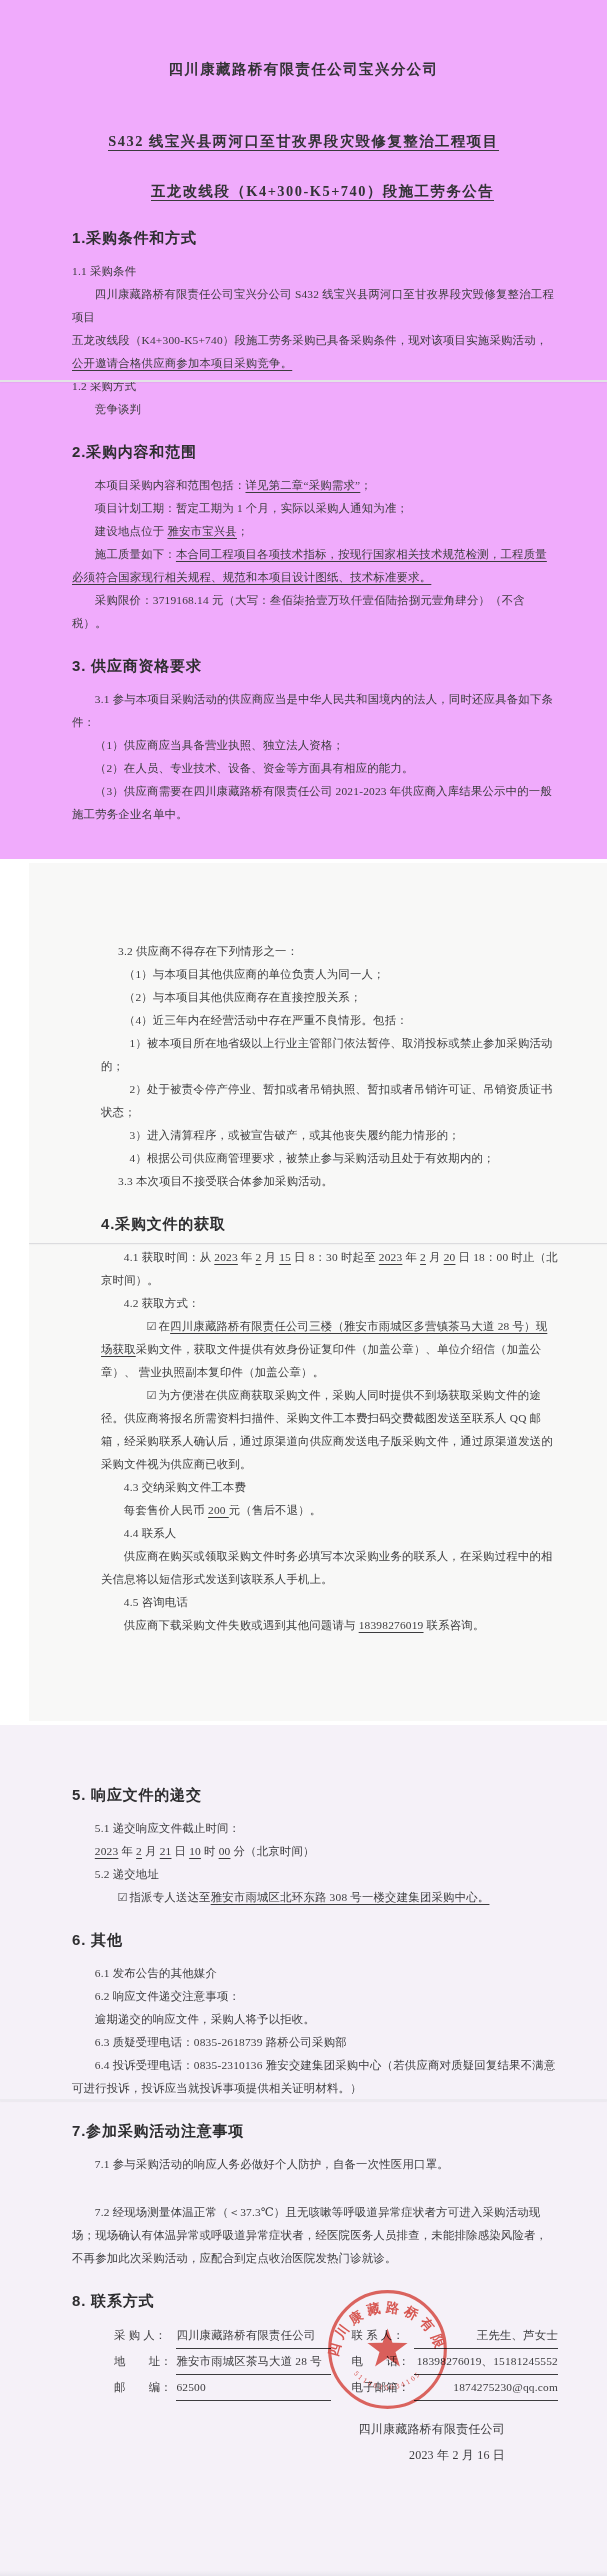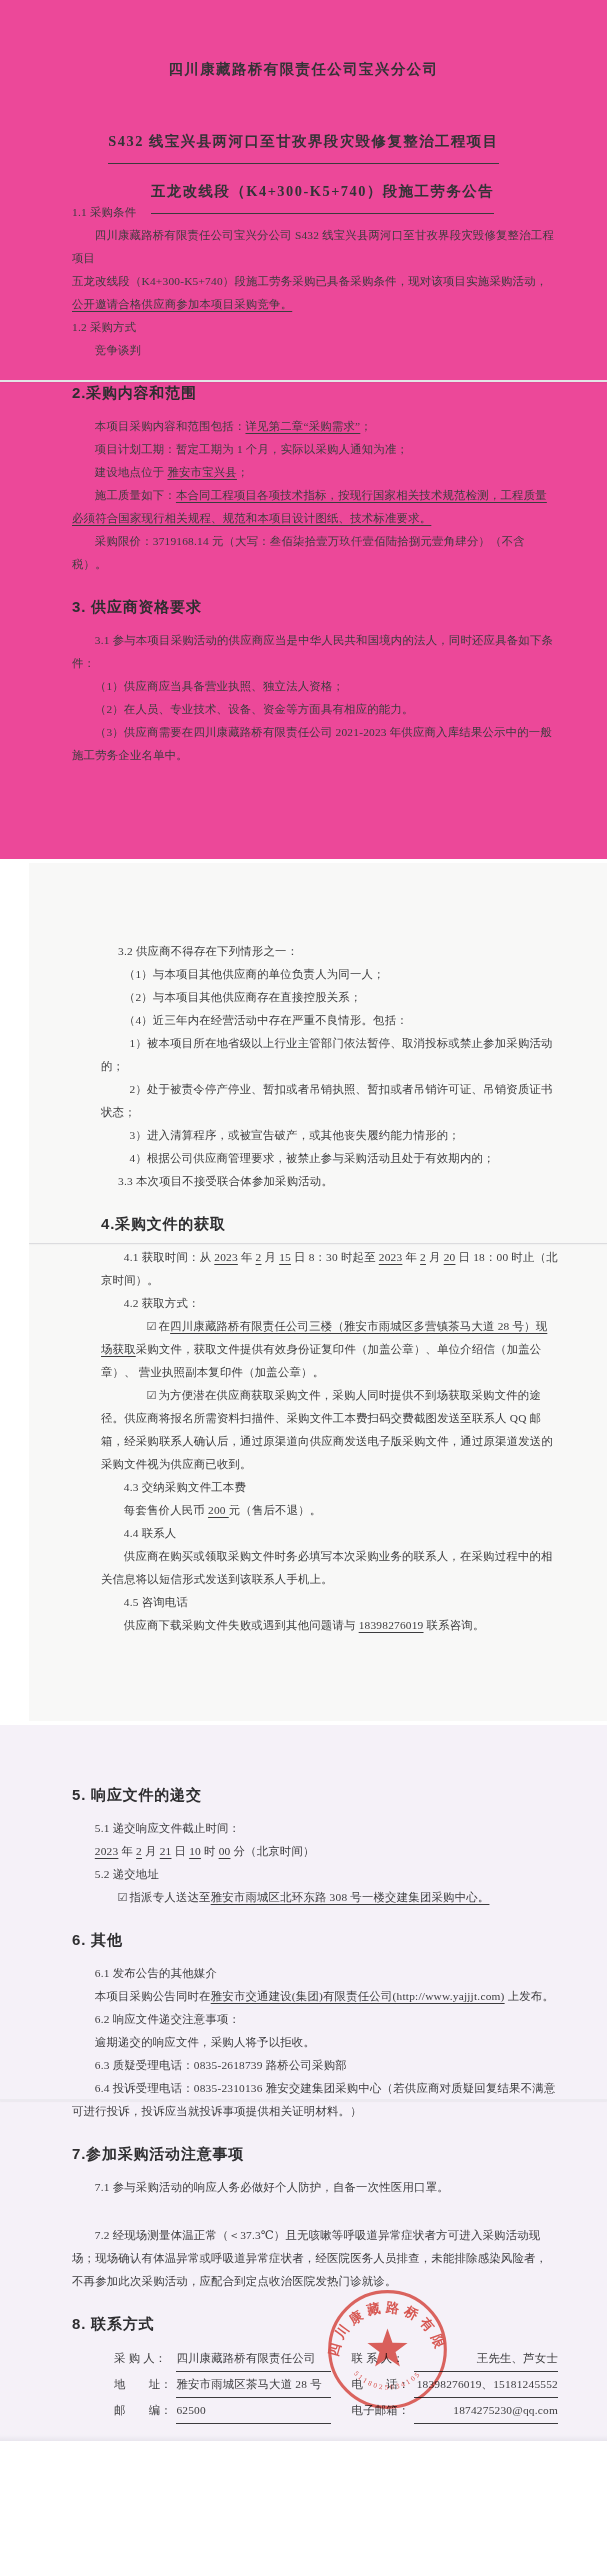--- a/index.html
+++ b/index.html
@@ -1,42 +1,42 @@
 <!DOCTYPE html>
 <html style="font-size:12px"><head>
 <meta charset="utf-8">
 <style>
   html,body{margin:0;padding:0;background:#ffffff;}
   body{width:607px;}
   .doc{width:607px;}
   .page{
-    position:relative;overflow:hidden;background:#ec4899;color:#3c3c3e;
+    position:relative;overflow:hidden;background:#f0abfc;color:#3c3c3e;
     font-family:"Liberation Serif","DejaVu Serif",serif;
     font-size:11.4px;line-height:23px;letter-spacing:0.2px;
   }
   .page-1{height:859px;margin-bottom:3.8px;}
   .page-2{height:858px;margin-bottom:4.6px;background:#f8f8f7;margin-left:29px;}
-  .page-3{height:716px;background:#f5f1f8;}
+  .page-3{height:851px;background:#f5f1f8;}
   .inner{padding:0 49px 0 72px;}
   p{margin:0;}
   .sec{
     font-family:"Liberation Sans","DejaVu Sans",sans-serif;
     font-size:15px;font-weight:bold;color:#2e2e30;
     margin:20px 0 12px;letter-spacing:0.8px;line-height:21px;
   }
   .bold{font-weight:normal;}
   .ind{text-indent:2em;}
   .ind15{text-indent:1.5em;}
   .ind25{text-indent:2.5em;}
   .u{text-decoration:underline;text-underline-offset:3px;}
   .titles{text-align:center;padding-top:59px;}
   .title{font-size:14.4px;font-weight:bold;color:#333336;letter-spacing:1.5px;line-height:20px;}
   .title-2{margin-top:52px;}
   .title-3{margin-top:30px;margin-left:38px;}
-  .tu{border-bottom:1.1px solid #3a3a3c;padding-bottom:14px;}
+  .tu{border-bottom:1.1px solid #3a3a3c;padding-bottom:1px;}
   .seam{position:absolute;left:0;width:100%;height:1.5px;background:#e3e3e6;box-shadow:0 0.8px 1.5px rgba(0,0,0,.05);}
   .seam-1{top:380px;}
   .seam-2{top:380px;background:#dcdcdf;}
   .seam-3{top:374px;background:#eceaf0;}
   .chk{display:inline-block;font-family:"DejaVu Sans",sans-serif;margin-right:1.5px;}
   .contact{margin-left:42px;margin-top:2px;}
   .crow{display:flex;line-height:25px;}
   .cl-label{width:70px;white-space:pre;}
   .cl-value{width:173px;border-bottom:0.8px solid #3c3c3e;margin-right:21px;}
   .cr-label{width:70px;white-space:pre;font-family:Liberation Serif, serif;}
@@ -58,20 +58,21 @@
 <div class="doc">
 
   <section class="page page-1">
     <div class="seam seam-1"></div>
     <div class="titles">
       <p class="title">四川康藏路桥有限责任公司宝兴分公司</p>
       <p class="title title-2"><span class="tu">S432 线宝兴县两河口至甘孜界段灾毁修复整治工程项目</span></p>
       <p class="title title-3"><span class="tu">五龙改线段（K4+300-K5+740）段施工劳务公告</span></p>
     </div>
     <div class="inner">
+      <h2 class="sec" style="margin-top:26px">1.采购条件和方式</h2>
       <p class="bold">1.1 采购条件</p>
       <p class="ind">四川康藏路桥有限责任公司宝兴分公司 S432 线宝兴县两河口至甘孜界段灾毁修复整治工程项目</p>
       <p><span>五龙改线段（K4+300-K5+740）段施工劳务采购已具备采购条件，现对该项目实施采购活动，</span><span class="u">公开邀请合格供应商参加本项目采购竞争。</span></p>
       <p class="bold">1.2 采购方式</p>
       <p class="ind">竞争谈判</p>
 
       <h2 class="sec">2.采购内容和范围</h2>
       <p class="ind"><span>本项目采购内容和范围包括：</span><span class="u">详见第二章“采购需求”</span><span>；</span></p>
       <p class="ind">项目计划工期：暂定工期为 1 个月，实际以采购人通知为准；</p>
       <p class="ind"><span>建设地点位于 </span><span class="u">雅安市宝兴县</span><span>；</span></p>
@@ -117,21 +118,20 @@
     <div class="seam seam-3"></div>
     <div class="inner" style="padding-top:39px">
       <h2 class="sec">5. 响应文件的递交</h2>
       <p class="ind">5.1 递交响应文件截止时间：</p>
       <p class="ind"><span class="u">2023</span><span> 年 </span><span class="u">2</span><span> 月 </span><span class="u">21</span><span> 日 </span><span class="u">10</span><span> 时 </span><span class="u">00</span><span> 分（北京时间）</span></p>
       <p class="ind">5.2 递交地址</p>
       <p class="ind"><span class="chk">☑</span><span>指派专人送达至</span><span class="u">雅安市雨城区北环东路 308 号一楼交建集团采购中心。</span></p>
 
       <h2 class="sec">6. 其他</h2>
       <p class="ind">6.1 发布公告的其他媒介</p>
-      <p class="ind"><span>本项目采购公告同时在</span><span class="u">雅安市交通建设(集团)有限责任公司(http://www.yajjjt.com)</span><span> 上发布。</span></p>
       <p class="ind">6.2 响应文件递交注意事项：</p>
       <p class="ind">逾期递交的响应文件，采购人将予以拒收。</p>
       <p class="ind">6.3 质疑受理电话：0835-2618739 路桥公司采购部</p>
       <p class="ind">6.4 投诉受理电话：0835-2310136 雅安交建集团采购中心（若供应商对质疑回复结果不满意可进行投诉，投诉应当就投诉事项提供相关证明材料。）</p>
 
       <h2 class="sec">7.参加采购活动注意事项</h2>
       <p class="ind">7.1 参与采购活动的响应人务必做好个人防护，自备一次性医用口罩。</p>
       <p class="ind" style="margin-top:25px">7.2 经现场测量体温正常（＜37.3℃）且无咳嗽等呼吸道异常症状者方可进入采购活动现场；现场确认有体温异常或呼吸道异常症状者，经医院医务人员排查，未能排除感染风险者，不再参加此次采购活动，应配合到定点收治医院发热门诊就诊。</p>
 
       <h2 class="sec">8. 联系方式</h2>

